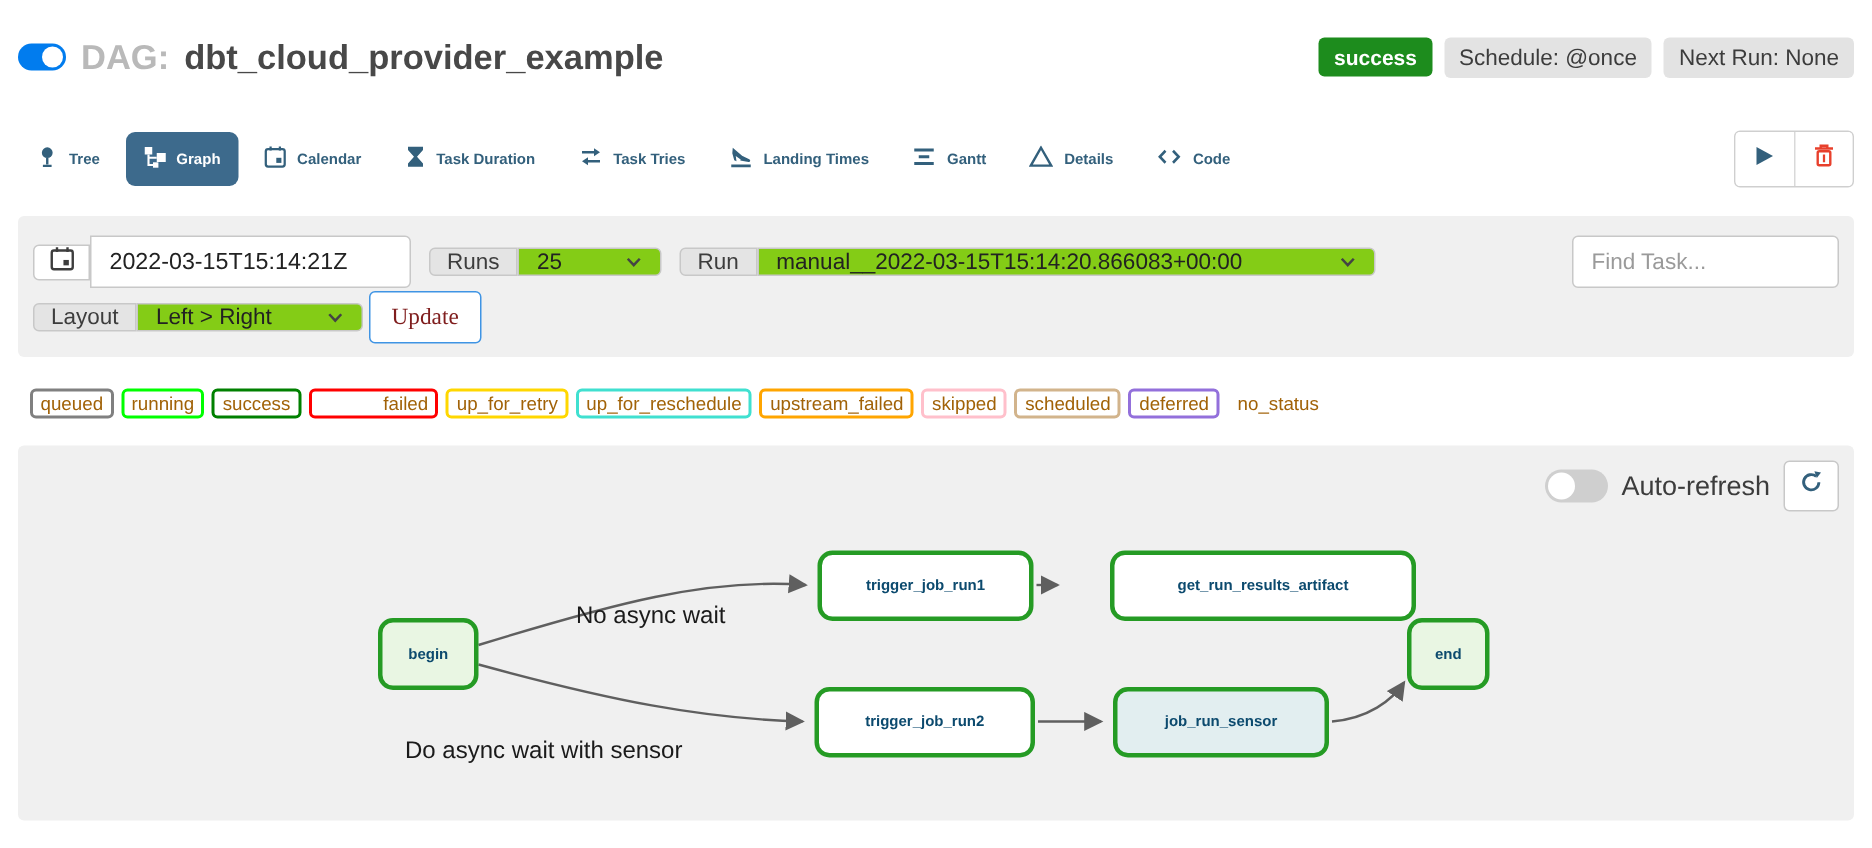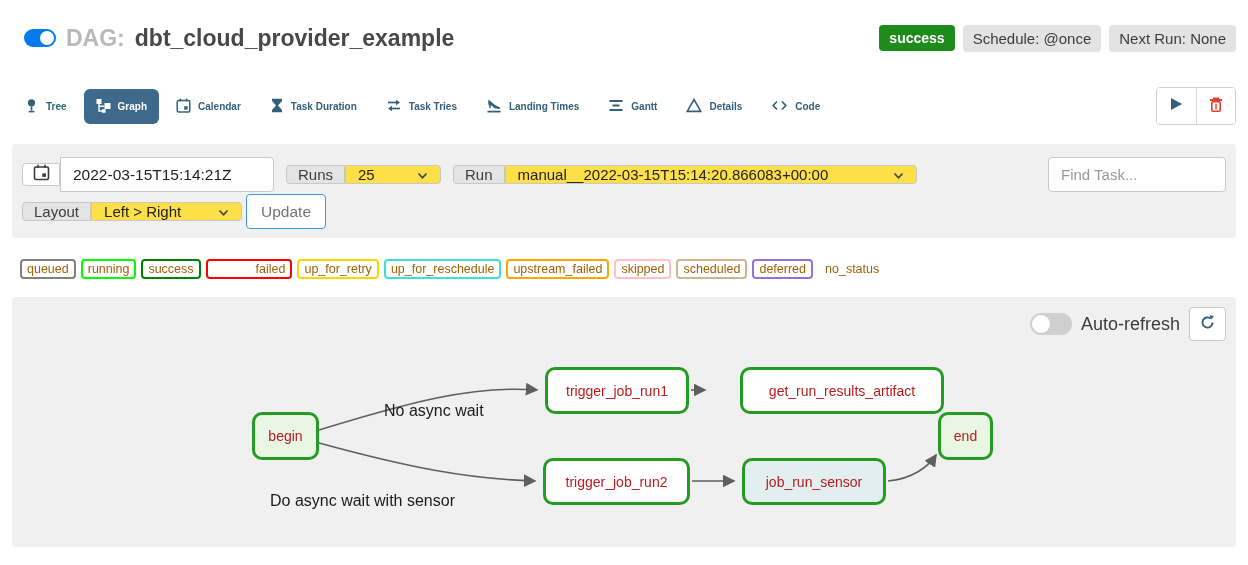--- a/index.html
+++ b/index.html
@@ -1,19 +1,19 @@
 <!DOCTYPE html>
 <html><head>
 <meta charset="utf-8">
 <style>
   * { box-sizing: border-box; margin: 0; padding: 0; }
   html,body { width:1248px; height:565px; background:#fff; font-family:"Liberation Sans",sans-serif; color:#3c3c3c; overflow:hidden; }
 
   
-  .header { height:70px; display:flex; align-items:center; justify-content:space-between; padding:6px 12px 0;margin-left:12px; }
+  .header { height:70px; display:flex; align-items:center; justify-content:space-between; padding:6px 12px 0; }
   .title-wrap { display:flex; align-items:center; gap:10px; }
   .dag-toggle { width:32px; height:18px; border-radius:10px; background:#017cee; position:relative; cursor:pointer; flex:none; }
   .dag-toggle .knob { position:absolute; right:2px; top:2px; width:14px; height:14px; border-radius:50%; background:#fff; }
   .dag-prefix { font-size:23px; font-weight:bold; color:#b9b9b9; }
   .dag-name { font-size:23px; font-weight:bold; color:#484848; }
   .header-badges { display:flex; gap:8px; align-items:center; }
   .badge { border-radius:4px; padding:5px 10px; font-size:15px; background:#e3e3e3; color:#3c3c3c; white-space:nowrap; }
   .badge.success { background:#1d8c1d; color:#fff; font-weight:bold; font-size:14px; }
 
   
@@ -30,41 +30,41 @@
   .filter-panel { margin:16px 12px 0; background:#f0f0f0; border-radius:4px; padding:13px 10px 9px; position:relative; }
   .frow { display:flex; align-items:center; gap:12px; height:35px; }
   .frow + .frow { margin-top:2px; }
   .igroup { display:flex; align-items:center; height:35px; }
   .addon { background:#e4e4e4; border:1px solid #c8c8c8; display:flex; align-items:center; padding:0 11px; font-size:15px; color:#3d3d3d; }
   .igroup > *:first-child { border-radius:4px 0 0 4px; }
   .igroup > *:last-child { border-radius:0 4px 4px 0; }
   .igroup > * + * { border-left:none; }
   .ibtn { width:38px; background:#fff; border:1px solid #c8c8c8; display:flex; align-items:center; justify-content:center; cursor:pointer; }
   .tinput { border:1px solid #c8c8c8; background:#fff; font-size:15.5px; color:#222; padding:0 12px; font-family:"Liberation Sans",sans-serif; height:35px; }
-  .sel { background:#fde047; border:1px solid #c8c8c8; display:flex; align-items:center; justify-content:space-between; font-size:15px; color:#222; padding:0 12px; cursor:pointer; gap:10px; }
+  .sel { background:#84cc16; border:1px solid #c8c8c8; display:flex; align-items:center; justify-content:space-between; font-size:15px; color:#222; padding:0 12px; cursor:pointer; gap:10px; }
   .find-task { position:absolute; right:10px; top:13px; width:178px; height:35px; border:1px solid #c8c8c8; border-radius:4px; background:#fff; font-size:15px; padding:0 12px; font-family:"Liberation Sans",sans-serif; color:#222; }
   .find-task::placeholder { color:#9a9a9a; }
-  .update-btn { height:35px; padding:0 14px; background:#fff; border:1px solid #3f94e4; color:#737373; font-size:15.5px; border-radius:4px; cursor:pointer; font-family:Liberation Sans, sans-serif; }
+  .update-btn { height:35px; padding:0 14px; background:#fff; border:1px solid #3f94e4; color:#7f1d1d; font-size:15.5px; border-radius:4px; cursor:pointer; font-family:Liberation Serif, serif; }
 
   
   .legend { margin:21px 12px 0; display:flex; align-items:flex-start; }
   .legend-ops { width:544px; display:flex; flex-wrap:wrap; gap:5px; flex:none; }
   .legend-states { flex:1; margin-left:8px; display:flex; flex-wrap:wrap; gap:5px; align-items:center; }
   .lbadge { font-size:12.5px; color:#333; background:#fff; border:1px solid #adadad; border-radius:4px; padding:2px 5px; white-space:nowrap; cursor:pointer; }
   .sbadge { font-size:12.5px; color:#a16207; background:#fff; border:2px solid #808080; border-radius:4px; padding:1px 5px; white-space:nowrap; cursor:pointer; }
 
   
   .graph-panel { margin:18px 12px 0; height:250px; background:#f0f0f0; border-radius:4px; position:relative; }
   .refresh-wrap { position:absolute; top:10px; right:10px; display:flex; align-items:center; gap:9px; z-index:5; }
   .ar-toggle { width:42px; height:22px; border-radius:11px; background:#cfcfcf; position:relative; cursor:pointer; }
   .ar-toggle .knob { position:absolute; left:2px; top:2px; width:18px; height:18px; border-radius:50%; background:#fff; }
   .ar-label { font-size:18px; color:#3c3c3c; }
   .refresh-btn { width:37px; height:34px; background:#fff; border:1px solid #c8c8c8; border-radius:4px; display:flex; align-items:center; justify-content:center; cursor:pointer; }
   .edges { position:absolute; left:0; top:0; }
-  .node { position:absolute; border:3px solid #259b24; border-radius:10px; display:flex; align-items:center; justify-content:center; font-size:14px; font-weight:400; color:#b91c1c; cursor:pointer; }
+  .node { position:absolute; border:3px solid #259b24; border-radius:10px; display:flex; align-items:center; justify-content:center; font-size:10px; font-weight:700; color:#0c4a6e; cursor:pointer; }
   .n-begin { left:240px; top:115px; width:67px; height:48px; }
   .n-tjr1 { left:533px; top:70px; width:144px; height:47px; }
   .n-gra  { left:700px; top:70px; width:204px; height:47px; }
   .n-end  { left:926px; top:115px; width:55px; height:48px; }
   .n-tjr2 { left:531px; top:161px; width:147px; height:47px; }
   .n-jrs  { left:730px; top:161px; width:144px; height:47px; }
   .edge-label { position:absolute; font-size:16px; color:#1a1a1a; white-space:nowrap; }
   .el-0 { left:372px; top:105px; }
   .el-1 { left:258px; top:195px; }
 </style>

